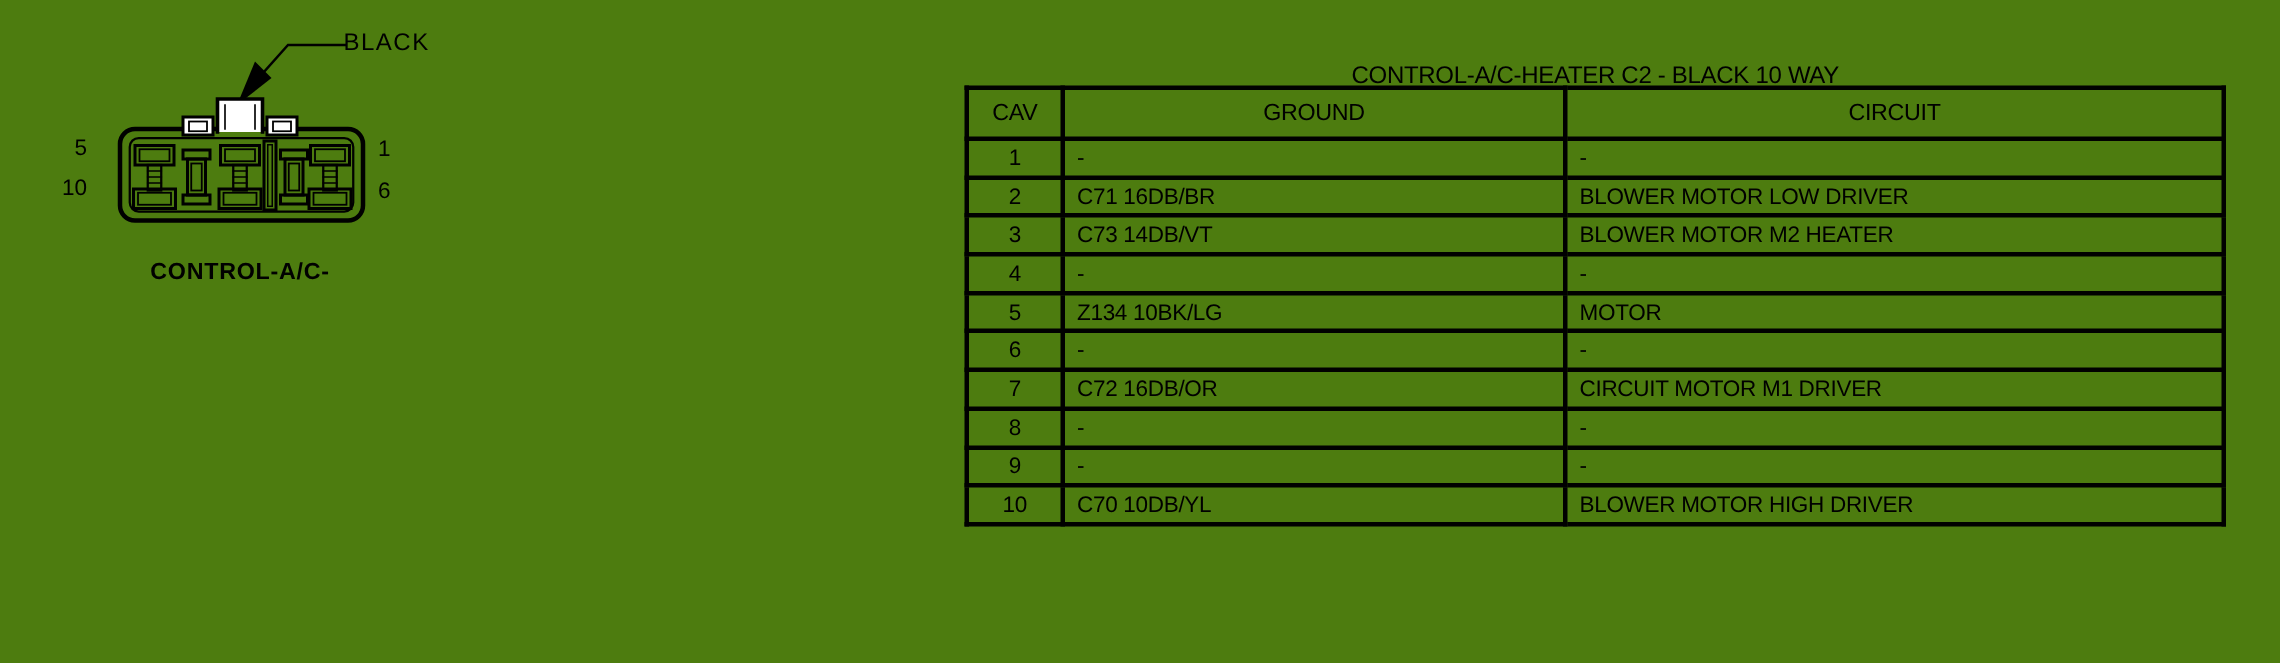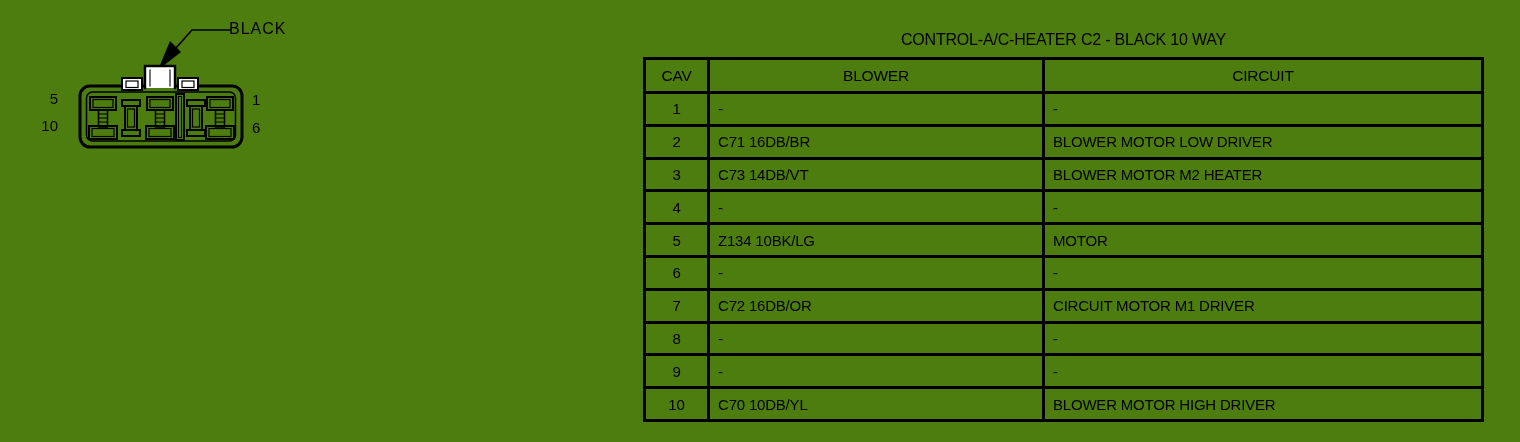--- a/index.html
+++ b/index.html
@@ -60,33 +60,33 @@
     font-size: 15.5px;
     line-height: 20px;
     letter-spacing: 0.5px;
     white-space: nowrap;
   }
 
   
   .table-title {
     position: absolute;
     left: 643px;
-    top: 31px;
+    top: 42px;
     width: 841px;
     text-align: center;
     font-size: 16px;
     letter-spacing: -0.2px;
     white-space: nowrap;
   }
   .pinout-table {
     position: absolute;
     left: 643px;
     top: 57px;
     width: 841px;
-    height: 365px;
+    height: 294px;
     border-collapse: collapse;
     table-layout: fixed;
     font-size: 15px;
     letter-spacing: -0.2px;
     border-radius: 29px;
   }
   .pinout-table th,
   .pinout-table td {
     border: 3px solid #000000;
     padding: 0;
@@ -188,35 +188,36 @@
     </svg>
 
     <span class="callout-label">BLACK</span>
 
     <span class="pin-num left pin-5">5</span>
     <span class="pin-num left pin-10">10</span>
     <span class="pin-num right pin-1">1</span>
     <span class="pin-num right pin-6">6</span>
 
     <div class="connector-caption">
+      <div>CONTROL-A/C-</div>
     </div>
   </div>
 
   <div class="table-title">CONTROL-A/C-HEATER C2 - BLACK 10 WAY</div>
 
   <table class="pinout-table">
     <colgroup>
       <col class="col-cav">
         <col class="col-circuit">
         <col class="col-function">
     </colgroup>
     <thead>
       <tr>
         <th>CAV</th>
-        <th>BLOWER</th>
+        <th>GROUND</th>
         <th>CIRCUIT</th>
       </tr>
     </thead>
     <tbody>
       <tr>
         <td class="cav-cell">1</td>
         <td class="circuit-cell">-</td>
         <td class="function-cell">-</td>
       </tr>
       <tr>

